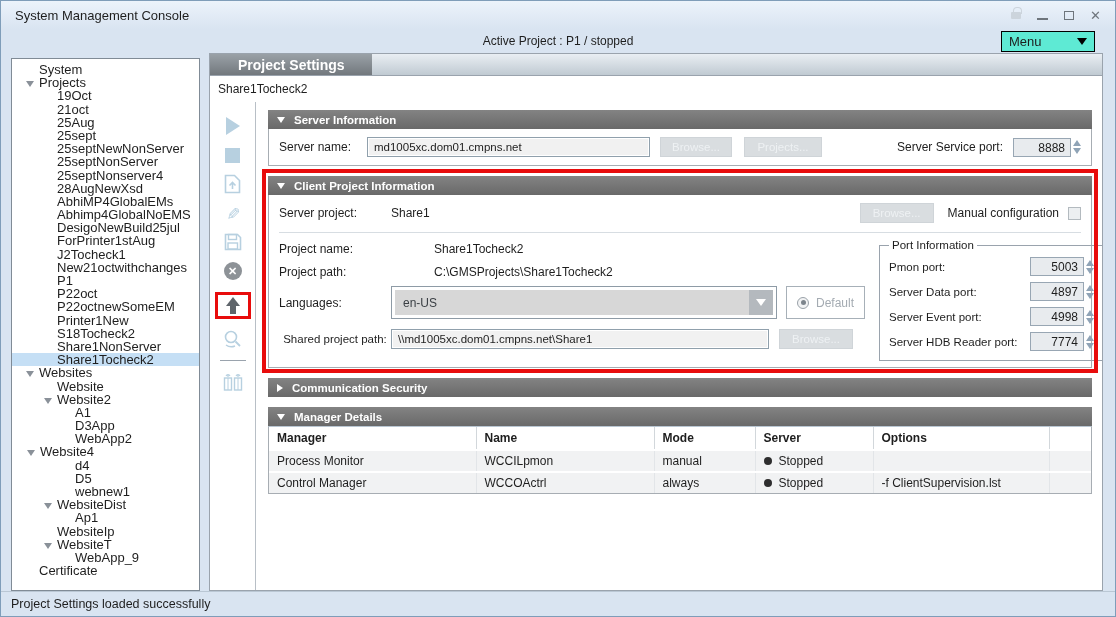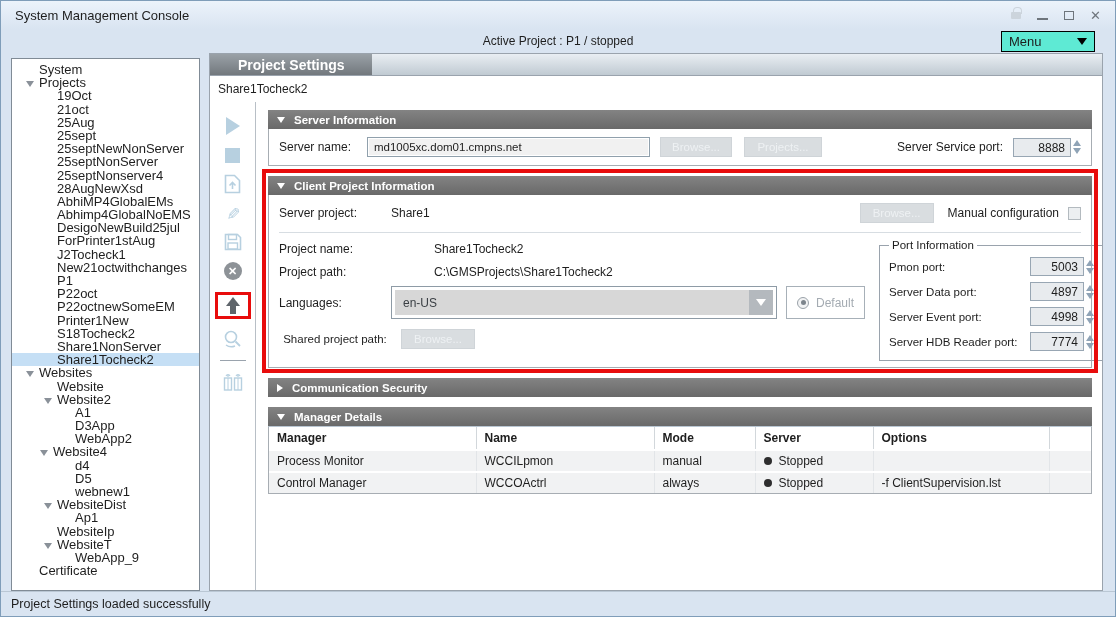--- a/index.html
+++ b/index.html
@@ -182,21 +182,21 @@
     <div class="tree-item" style="padding-left: 45px;"><span>Printer1New</span></div>
     <div class="tree-item" style="padding-left: 45px;"><span>S18Tocheck2</span></div>
     <div class="tree-item" style="padding-left: 45px;"><span>Share1NonServer</span></div>
     <div class="tree-item selected" style="padding-left: 45px;"><span>Share1Tocheck2</span></div>
     <div class="tree-item" style="padding-left: 14px;"><span class="tree-arrow"></span><span>Websites</span></div>
     <div class="tree-item" style="padding-left: 45px;"><span>Website</span></div>
     <div class="tree-item" style="padding-left: 32px;"><span class="tree-arrow"></span><span>Website2</span></div>
     <div class="tree-item" style="padding-left: 63px;"><span>A1</span></div>
     <div class="tree-item" style="padding-left: 63px;"><span>D3App</span></div>
     <div class="tree-item" style="padding-left: 63px;"><span>WebApp2</span></div>
-    <div class="tree-item" style="padding-left: 28px;"><span class="tree-arrow"></span><span>Website4</span></div>
+    <div class="tree-item" style="padding-left: 15px;"><span class="tree-arrow"></span><span>Website4</span></div>
     <div class="tree-item" style="padding-left: 63px;"><span>d4</span></div>
     <div class="tree-item" style="padding-left: 63px;"><span>D5</span></div>
     <div class="tree-item" style="padding-left: 63px;"><span>webnew1</span></div>
     <div class="tree-item" style="padding-left: 32px;"><span class="tree-arrow"></span><span>WebsiteDist</span></div>
     <div class="tree-item" style="padding-left: 63px;"><span>Ap1</span></div>
     <div class="tree-item" style="padding-left: 45px;"><span>WebsiteIp</span></div>
     <div class="tree-item" style="padding-left: 32px;"><span class="tree-arrow"></span><span>WebsiteT</span></div>
     <div class="tree-item" style="padding-left: 63px;"><span>WebApp_9</span></div>
     <div class="tree-item" style="padding-left: 27px;"><span>Certificate</span></div>
   </div>
@@ -317,20 +317,21 @@
                   </span>
                   <span class="default-box">
                     <span class="radio-shape">
                         <span class="radio-dot"></span>
                       </span>
                     <span>Default</span>
                   </span>
                 </div>
                 <div class="shared-row">
                   <span class="lbl" style="font-size:11.5px;">Shared project path:</span>
+                  <span class="field-input" style="width:378px;">\\md1005xc.dom01.cmpns.net\Share1</span>
                   <span class="btn-disabled" style="width:74px; margin-left:10px;">Browse...</span>
                 </div>
               </div>
               <fieldset class="port-fieldset">
                 <legend>Port Information</legend>
                 <div>
                     <div class="port-row">
                       <span class="plabel">Pmon port:</span>
                       <span class="spin">
                         <span class="spin-field">5003</span>

